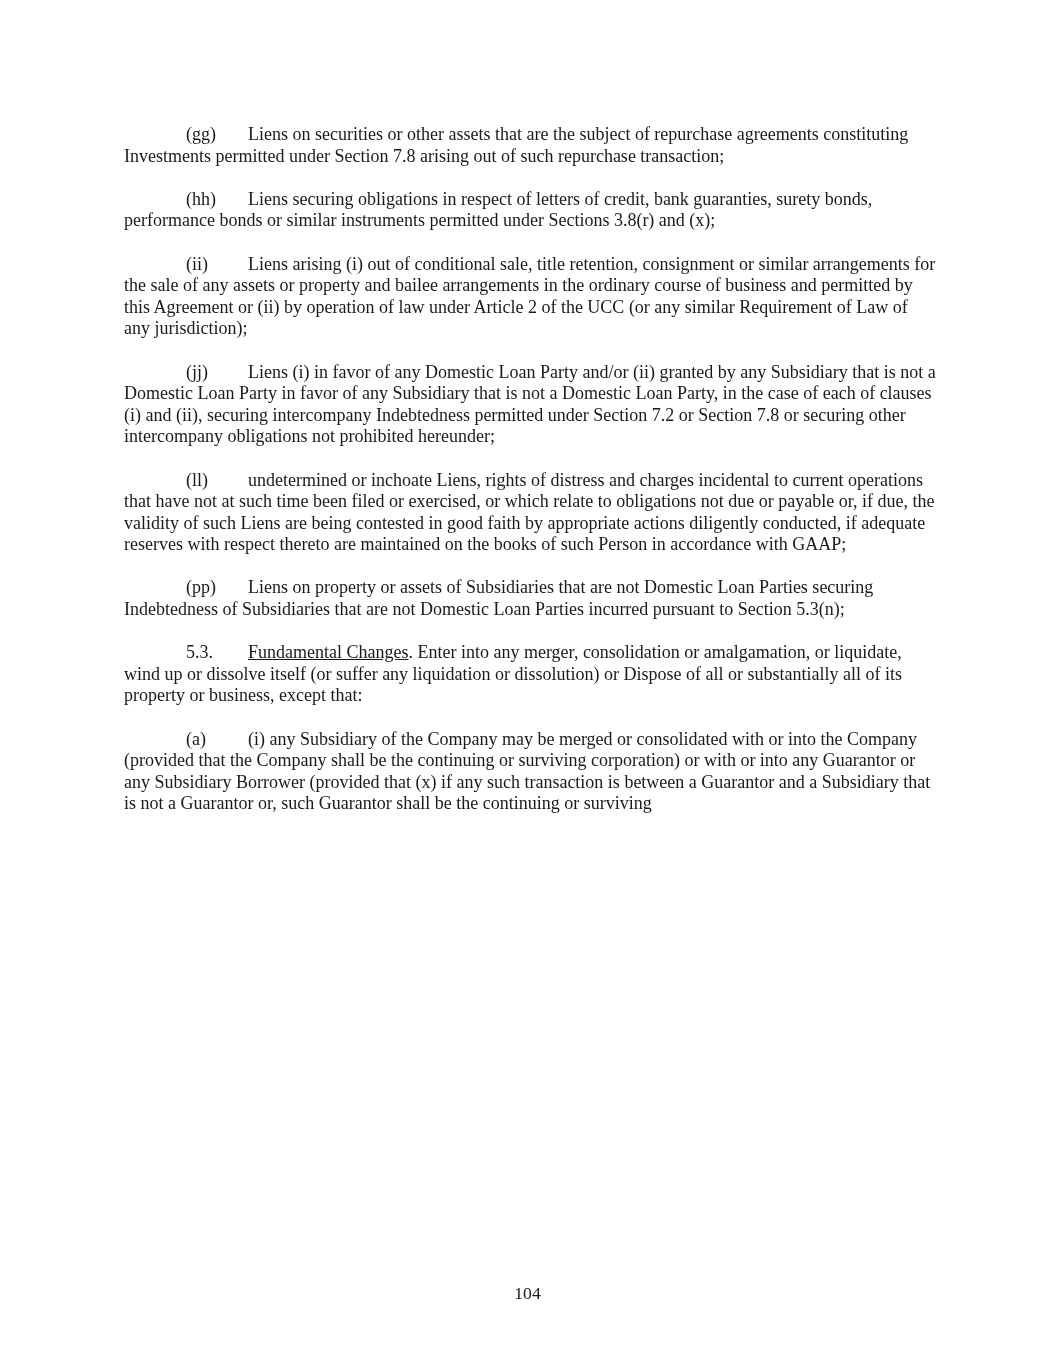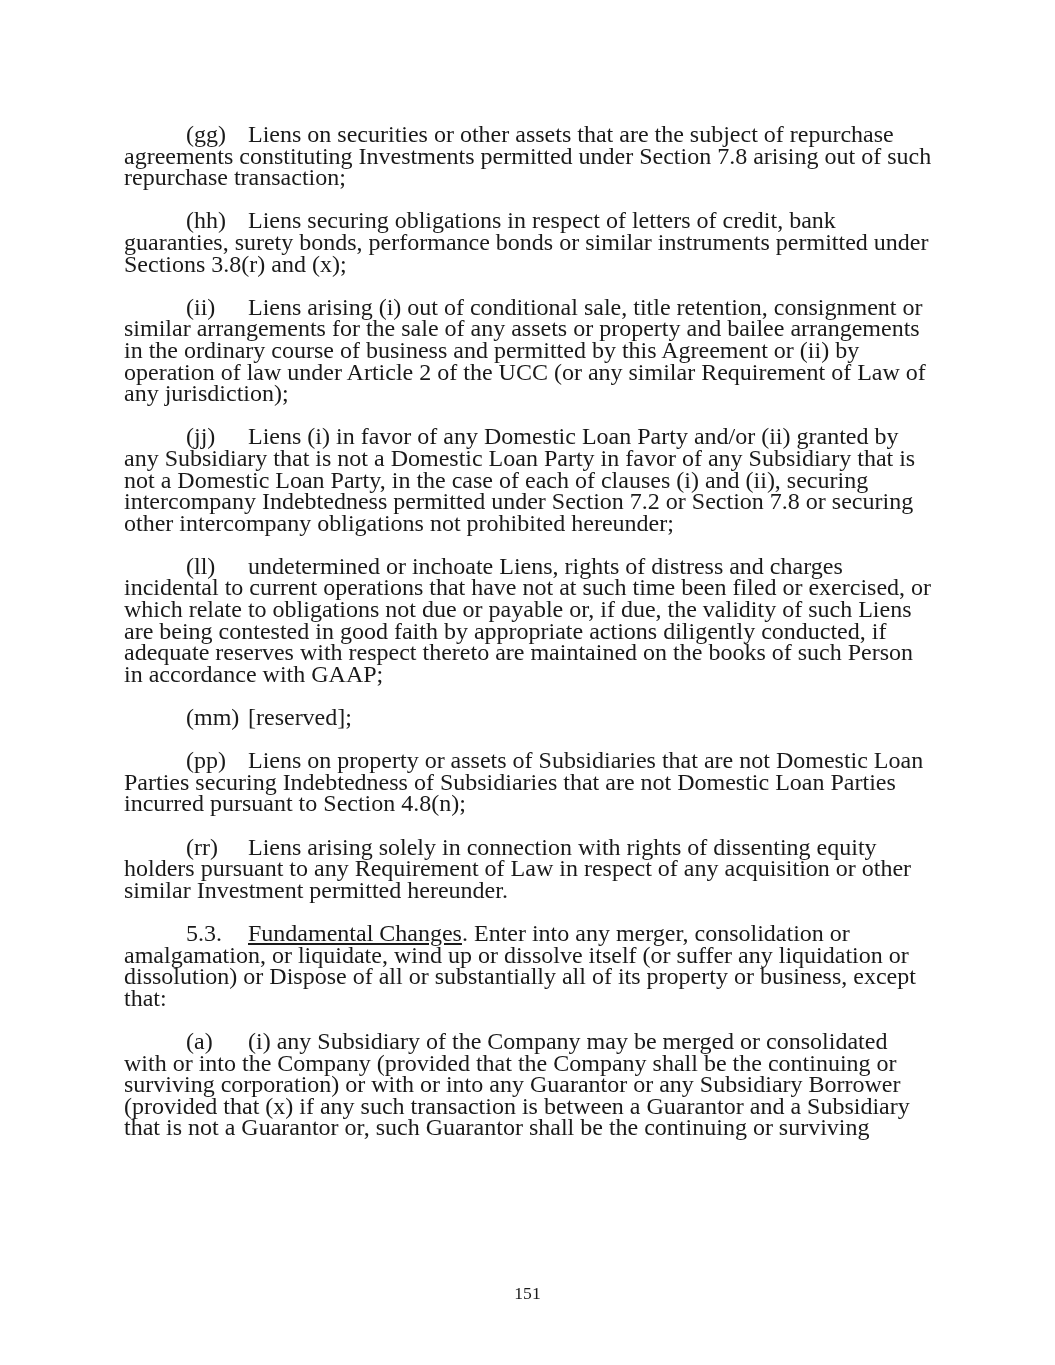--- a/index.html
+++ b/index.html
@@ -3,40 +3,38 @@
 <meta charset="utf-8">
 <style>
   html, body { margin: 0; padding: 0; background: #ffffff; }
   body {
     width: 1055px; height: 1365px; position: relative; overflow: hidden;
     font-family: "Liberation Serif", "DejaVu Serif", serif;
     color: #1a1a1a;
   }
   .page {
     position: absolute; left: 124px; top: 124px; width: 812px;
-    font-size: 24px; line-height: 21.6px;
+    font-size: 18px; line-height: 21.6px;
   }
   .para { margin: 0 0 21.6px 0; text-indent: 62px; }
   .para .label { display: inline-block; width: 62px; text-indent: 0; }
   .heading { text-decoration: underline; }
   .page-number {
     position: absolute; top: 1283px; left: 0; width: 1055px;
     text-align: center; font-size: 17.6px;
     font-family: "Liberation Serif", "DejaVu Serif", serif;
   }
 </style>
 </head>
 <body>
 
 <div class="page">
   <p class="para"><span class="label">(gg)</span><span>Liens on securities or other assets that are the subject of repurchase agreements constituting Investments permitted under Section 7.8 arising out of such repurchase transaction;</span></p>
   <p class="para"><span class="label">(hh)</span><span>Liens securing obligations in respect of letters of credit, bank guaranties, surety bonds, performance bonds or similar instruments permitted under Sections 3.8(r) and (x);</span></p>
   <p class="para"><span class="label">(ii)</span><span>Liens arising (i) out of conditional sale, title retention, consignment or similar arrangements for the sale of any assets or property and bailee arrangements in the ordinary course of business and permitted by this Agreement or (ii) by operation of law under Article 2 of the UCC (or any similar Requirement of Law of any jurisdiction);</span></p>
   <p class="para"><span class="label">(jj)</span><span>Liens (i) in favor of any Domestic Loan Party and/or (ii) granted by any Subsidiary that is not a Domestic Loan Party in favor of any Subsidiary that is not a Domestic Loan Party, in the case of each of clauses (i) and (ii), securing intercompany Indebtedness permitted under Section 7.2 or Section 7.8 or securing other intercompany obligations not prohibited hereunder;</span></p>
   <p class="para"><span class="label">(ll)</span><span>undetermined or inchoate Liens, rights of distress and charges incidental to current operations that have not at such time been filed or exercised, or which relate to obligations not due or payable or, if due, the validity of such Liens are being contested in good faith by appropriate actions diligently conducted, if adequate reserves with respect thereto are maintained on the books of such Person in accordance with GAAP;</span></p>
-  <p class="para"><span class="label">(mm)</span><span>[reserved];</span></p>
-  <p class="para"><span class="label">(pp)</span><span>Liens on property or assets of Subsidiaries that are not Domestic Loan Parties securing Indebtedness of Subsidiaries that are not Domestic Loan Parties incurred pursuant to Section 4.8(n);</span></p>
-  <p class="para"><span class="label">(rr)</span><span>Liens arising solely in connection with rights of dissenting equity holders pursuant to any Requirement of Law in respect of any acquisition or other similar Investment permitted hereunder.</span></p>
+  <p class="para"><span class="label">(pp)</span><span>Liens on property or assets of Subsidiaries that are not Domestic Loan Parties securing Indebtedness of Subsidiaries that are not Domestic Loan Parties incurred pursuant to Section 5.3(n);</span></p>
   <p class="para"><span class="label">5.3.</span><span class="heading">Fundamental Changes</span><span>. Enter into any merger, consolidation or amalgamation, or liquidate, wind up or dissolve itself (or suffer any liquidation or dissolution) or Dispose of all or substantially all of its property or business, except that:</span></p>
   <p class="para"><span class="label">(a)</span><span>(i) any Subsidiary of the Company may be merged or consolidated with or into the Company (provided that the Company shall be the continuing or surviving corporation) or with or into any Guarantor or any Subsidiary Borrower (provided that (x) if any such transaction is between a Guarantor and a Subsidiary that is not a Guarantor or, such Guarantor shall be the continuing or surviving</span></p>
 </div>
 
-<div class="page-number">151</div>
+<div class="page-number">104</div>
 
 </body></html>

